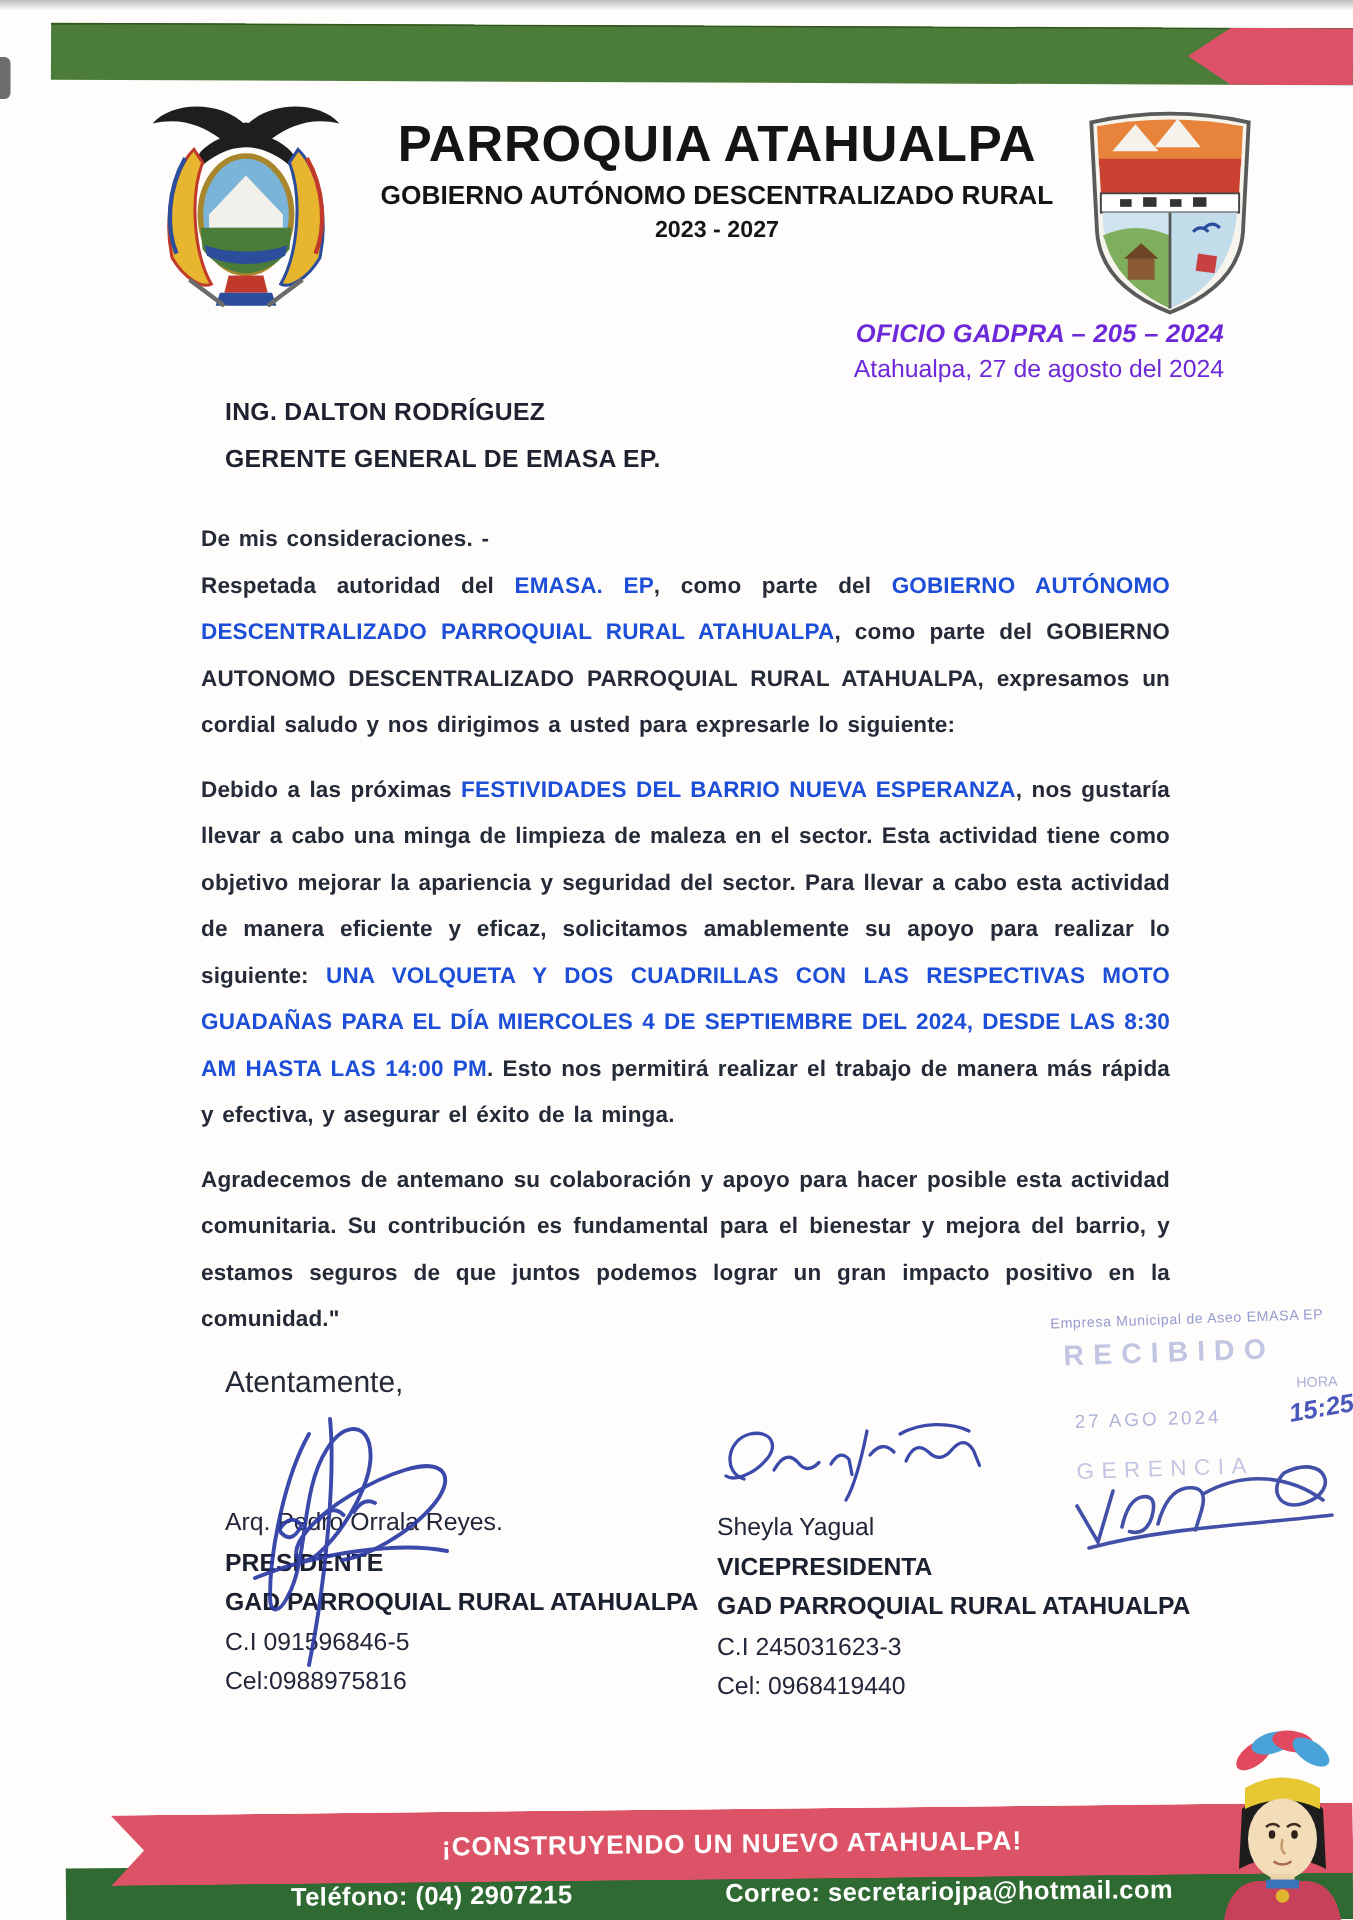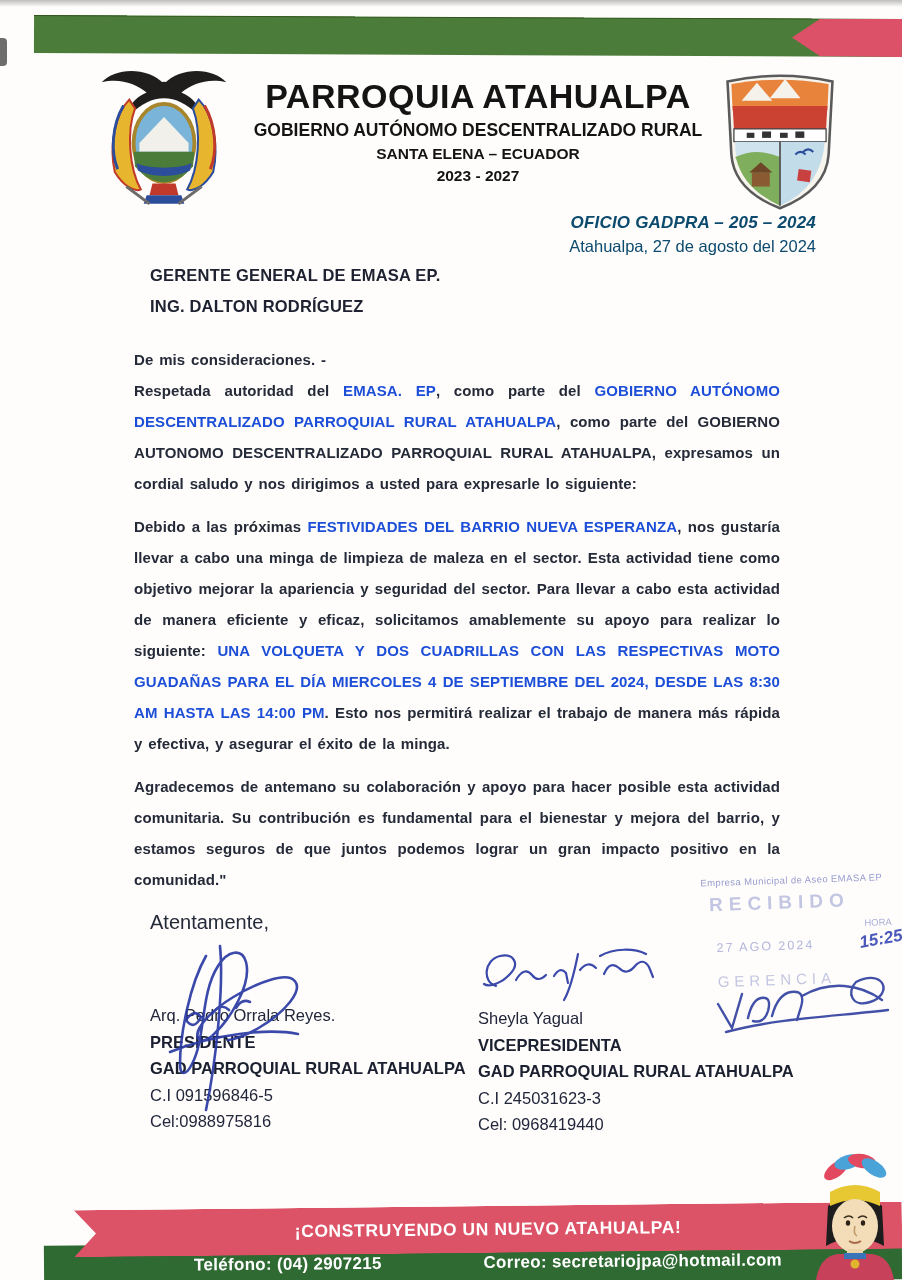--- a/index.html
+++ b/index.html
@@ -23,21 +23,21 @@
   .header{position:absolute;top:62px;left:88px;right:58px;height:160px;
     display:flex;align-items:flex-start;}
   .emblem-left{width:152px;height:152px;flex:0 0 auto;}
   .emblem-right{width:128px;height:142px;flex:0 0 auto;margin-top:10px;}
   .header-text{flex:1;text-align:center;color:#141414;padding-top:16px;}
   .header-text .title{font-size:34px;font-weight:800;letter-spacing:.5px;line-height:36px;}
   .header-text .sub1{font-size:17.5px;font-weight:700;margin-top:6px;}
   .header-text .sub2,.header-text .sub3,.header-text .sub4{font-size:15.5px;font-weight:700;margin-top:4px;}
 
   
-  .oficio{position:absolute;top:213px;right:86px;text-align:right;color:#0c4a6e;}
+  .oficio{position:absolute;top:213px;right:86px;text-align:right;color:#6d28d9;}
   .oficio .num{font-size:17px;font-weight:700;font-style:italic;letter-spacing:.2px;}
   .oficio .date{font-size:16.5px;margin-top:4px;}
 
   
   .recipient{position:absolute;top:260px;left:150px;color:#1d2130;
     font-weight:700;font-size:16.5px;line-height:31px;letter-spacing:.2px;}
 
   
   .body{position:absolute;top:344px;left:134px;width:646px;
     font-size:15px;line-height:31px;text-align:justify;word-spacing:1.5px;letter-spacing:.1px;font-weight:bold;}
@@ -107,21 +107,20 @@
       <path d="M29 62 L71 62 L70 72 C64 80 56 83 50 83 C44 83 36 80 30 72 Z" fill="#4c7c39"></path>
       <path d="M31 70 C40 74 60 74 69 70 L68 75 C58 80 42 80 32 75 Z" fill="#2b4d9b"></path>
       <path d="M42 84 L58 84 L60 92 L40 92 Z" fill="#c0392b"></path>
       <path d="M38 92 L62 92 L64 98 L36 98 Z" fill="#2b4d9b"></path>
       <path d="M24 86 L40 98 M76 86 L60 98" stroke="#6b6b6b" stroke-width="2"></path>
     </svg>
 
     <div class="header-text">
       <div class="title">PARROQUIA ATAHUALPA</div>
       <div class="sub1">GOBIERNO AUTÓNOMO DESCENTRALIZADO RURAL</div>
-      <div class="sub2">SANTA ELENA – ECUADOR</div>
       <div class="sub4">2023 - 2027</div>
     </div>
 
     <svg class="emblem-right" viewBox="0 0 100 110">
       <path d="M9 7 Q50 -2 91 7 L88 64 Q86 92 50 106 Q14 92 12 64 Z" fill="#f7f4ee" stroke="#5a5a5a" stroke-width="2"></path>
       <path d="M12 9 Q50 2 88 9 L87 30 L13 30 Z" fill="#e8833c"></path>
       <path d="M13 26 L87 26 L86 44 L14 44 Z" fill="#cc4232"></path>
       <path d="M20 22 L32 8 L44 22 Z" fill="#f5f2ec"></path>
       <path d="M42 20 L54 5 L66 20 Z" fill="#f5f2ec"></path>
       <path d="M14 44 L86 44 L86 54 L14 54 Z" fill="#ffffff" stroke="#444" stroke-width="1"></path>
@@ -141,22 +140,22 @@
       <line x1="50" y1="54" x2="50" y2="104" stroke="#555" stroke-width="1.4"></line>
     </svg>
   </div>
 
   <div class="oficio">
     <div class="num">OFICIO GADPRA – 205 – 2024</div>
     <div class="date">Atahualpa, 27 de agosto del 2024</div>
   </div>
 
   <div class="recipient">
+    <div>ING. DALTON RODRÍGUEZ</div>
     <div>GERENTE GENERAL DE EMASA EP.</div>
-    <div>ING. DALTON RODRÍGUEZ</div>
   </div>
 
   <div class="body">
     <div class="salutation">De mis consideraciones. -</div>
     <p><span>Respetada autoridad del </span><b>EMASA. EP</b><span>, como parte del </span><b>GOBIERNO AUTÓNOMO DESCENTRALIZADO PARROQUIAL RURAL ATAHUALPA</b><span>, como parte del GOBIERNO AUTONOMO DESCENTRALIZADO PARROQUIAL RURAL ATAHUALPA, expresamos un cordial saludo y nos dirigimos a usted para expresarle lo siguiente:</span></p>
     <p><span>Debido a las próximas </span><b>FESTIVIDADES DEL BARRIO NUEVA ESPERANZA</b><span>, nos gustaría llevar a cabo una minga de limpieza de maleza en el sector. Esta actividad tiene como objetivo mejorar la apariencia y seguridad del sector. Para llevar a cabo esta actividad de manera eficiente y eficaz, solicitamos amablemente su apoyo para realizar lo siguiente: </span><b>UNA VOLQUETA Y DOS CUADRILLAS CON LAS RESPECTIVAS MOTO GUADAÑAS PARA EL DÍA MIERCOLES 4 DE SEPTIEMBRE DEL 2024, DESDE LAS 8:30 AM HASTA LAS 14:00 PM</b><span>. Esto nos permitirá realizar el trabajo de manera más rápida y efectiva, y asegurar el éxito de la minga.</span></p>
     <p><span>Agradecemos de antemano su colaboración y apoyo para hacer posible esta actividad comunitaria. Su contribución es fundamental para el bienestar y mejora del barrio, y estamos seguros de que juntos podemos lograr un gran impacto positivo en la comunidad."</span></p>
   </div>
 
   <div class="closing">Atentamente,</div>

